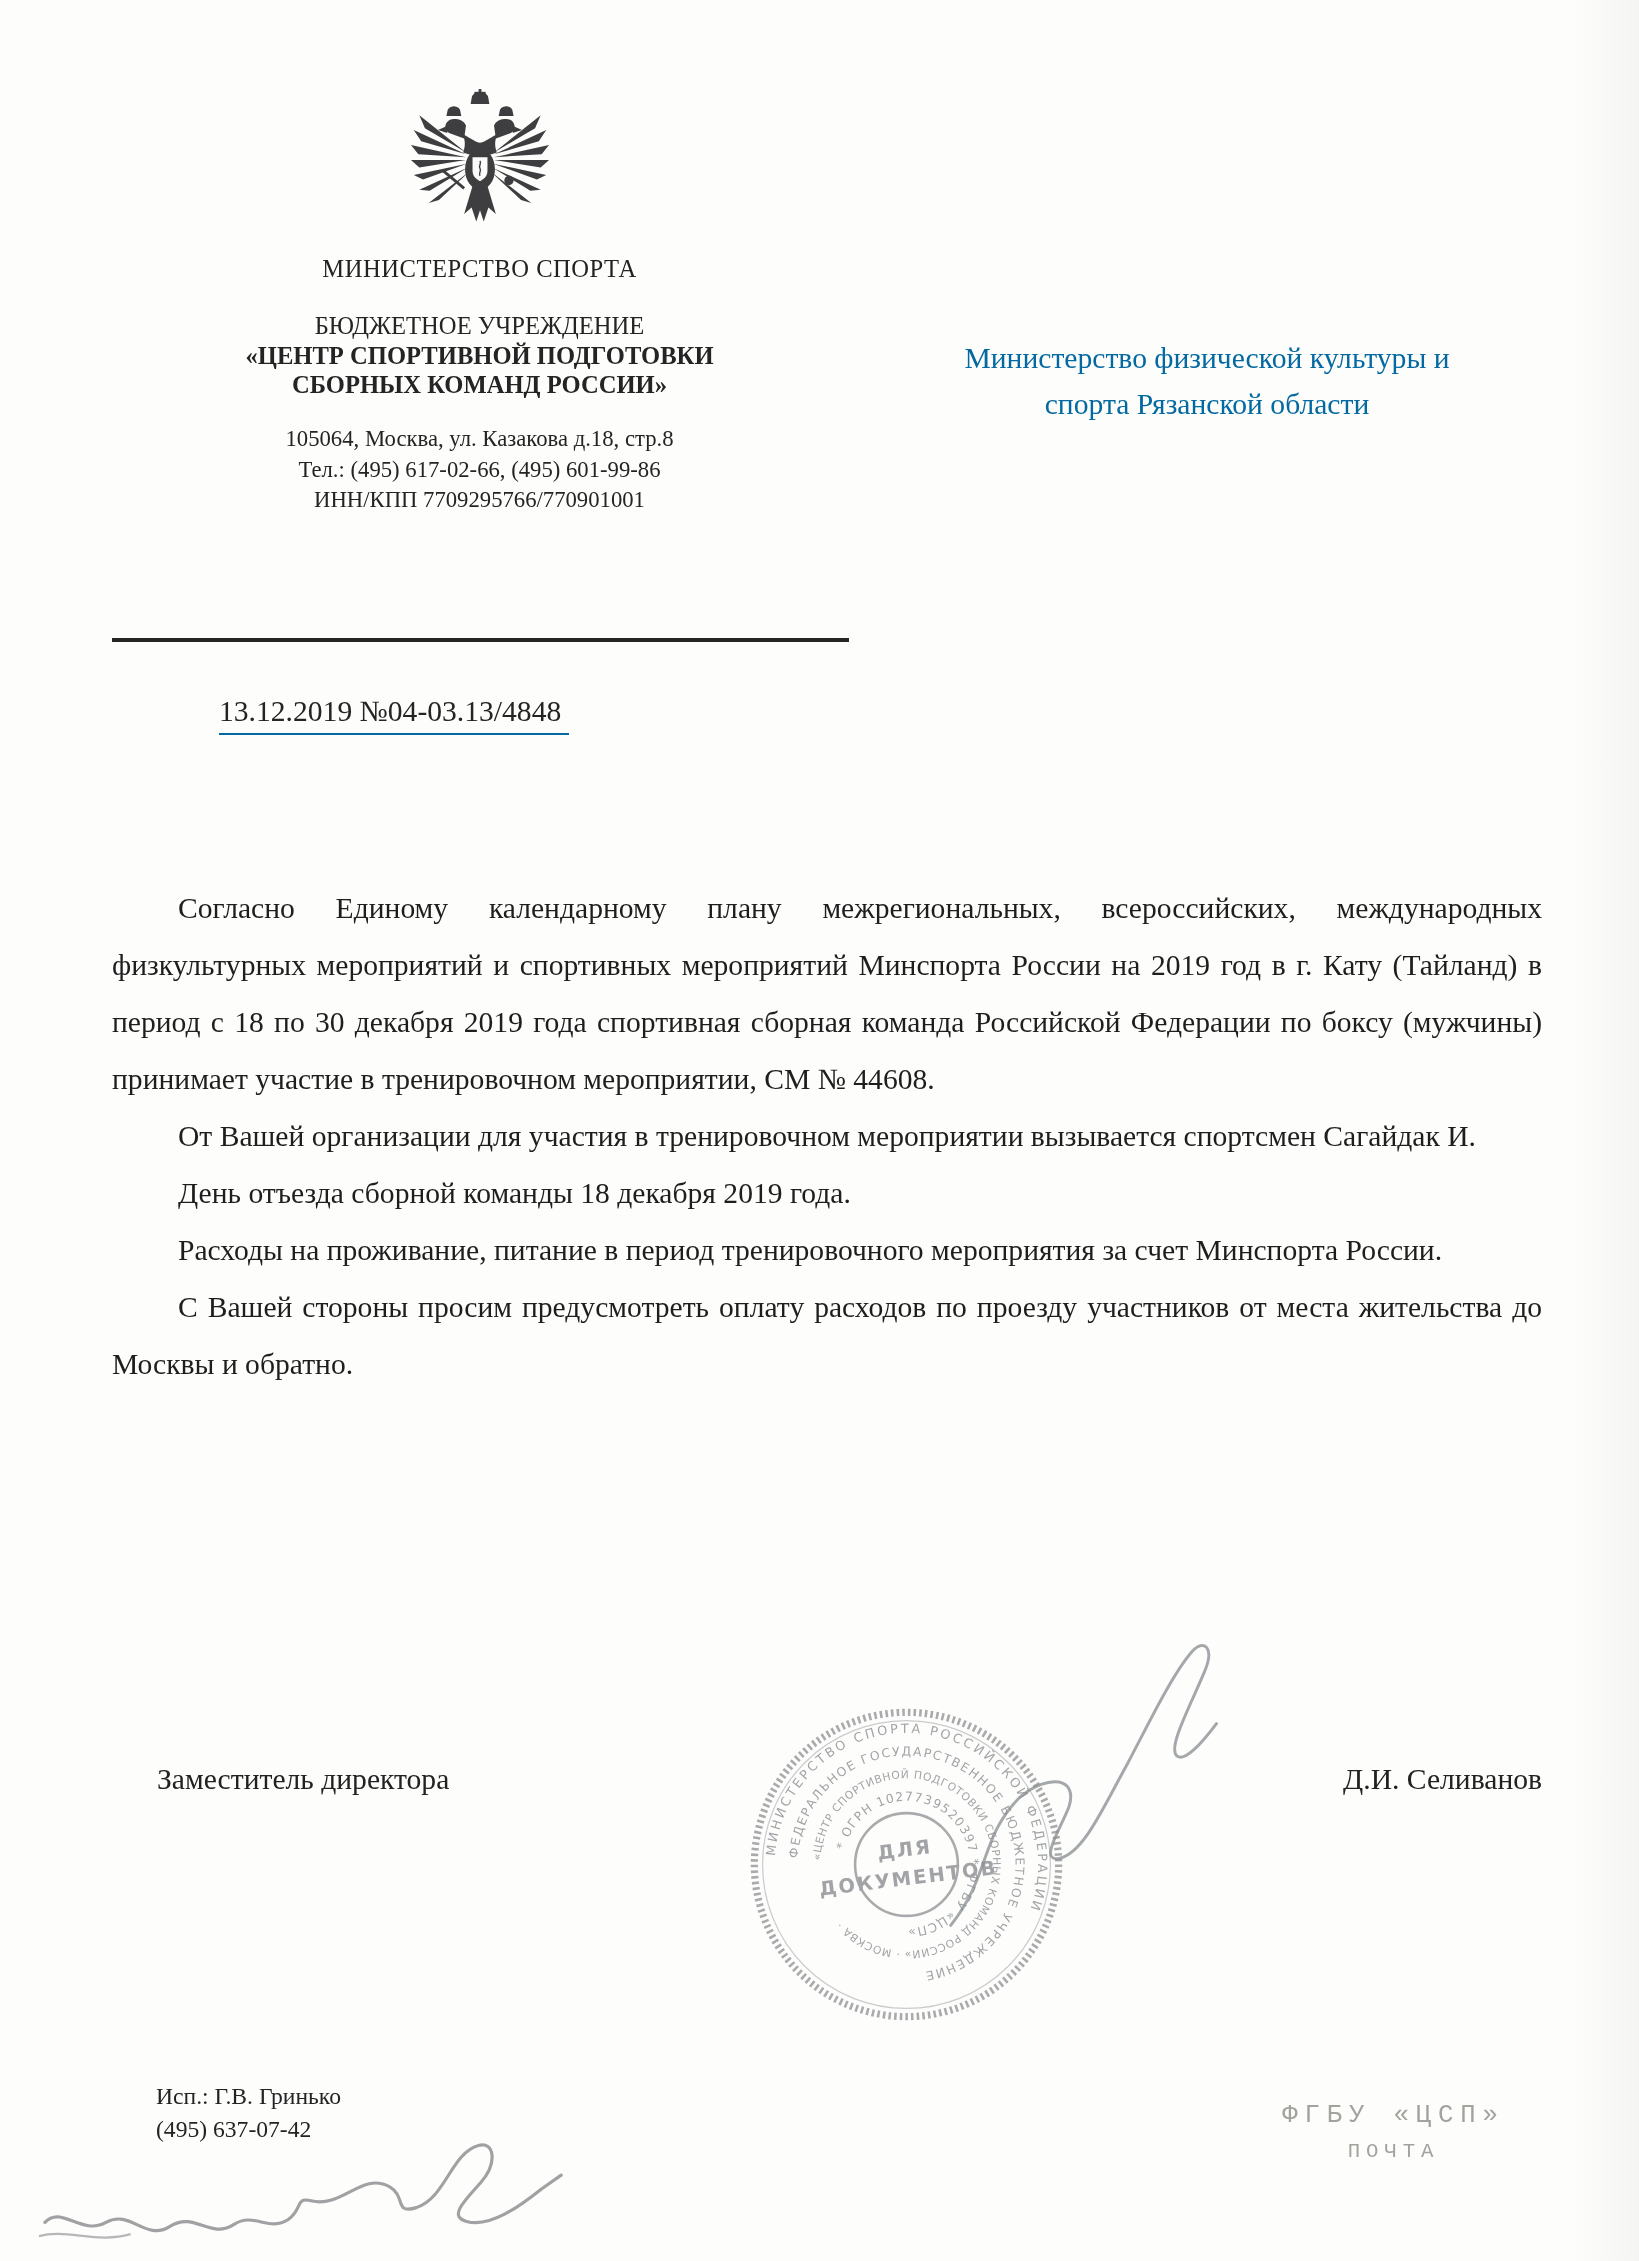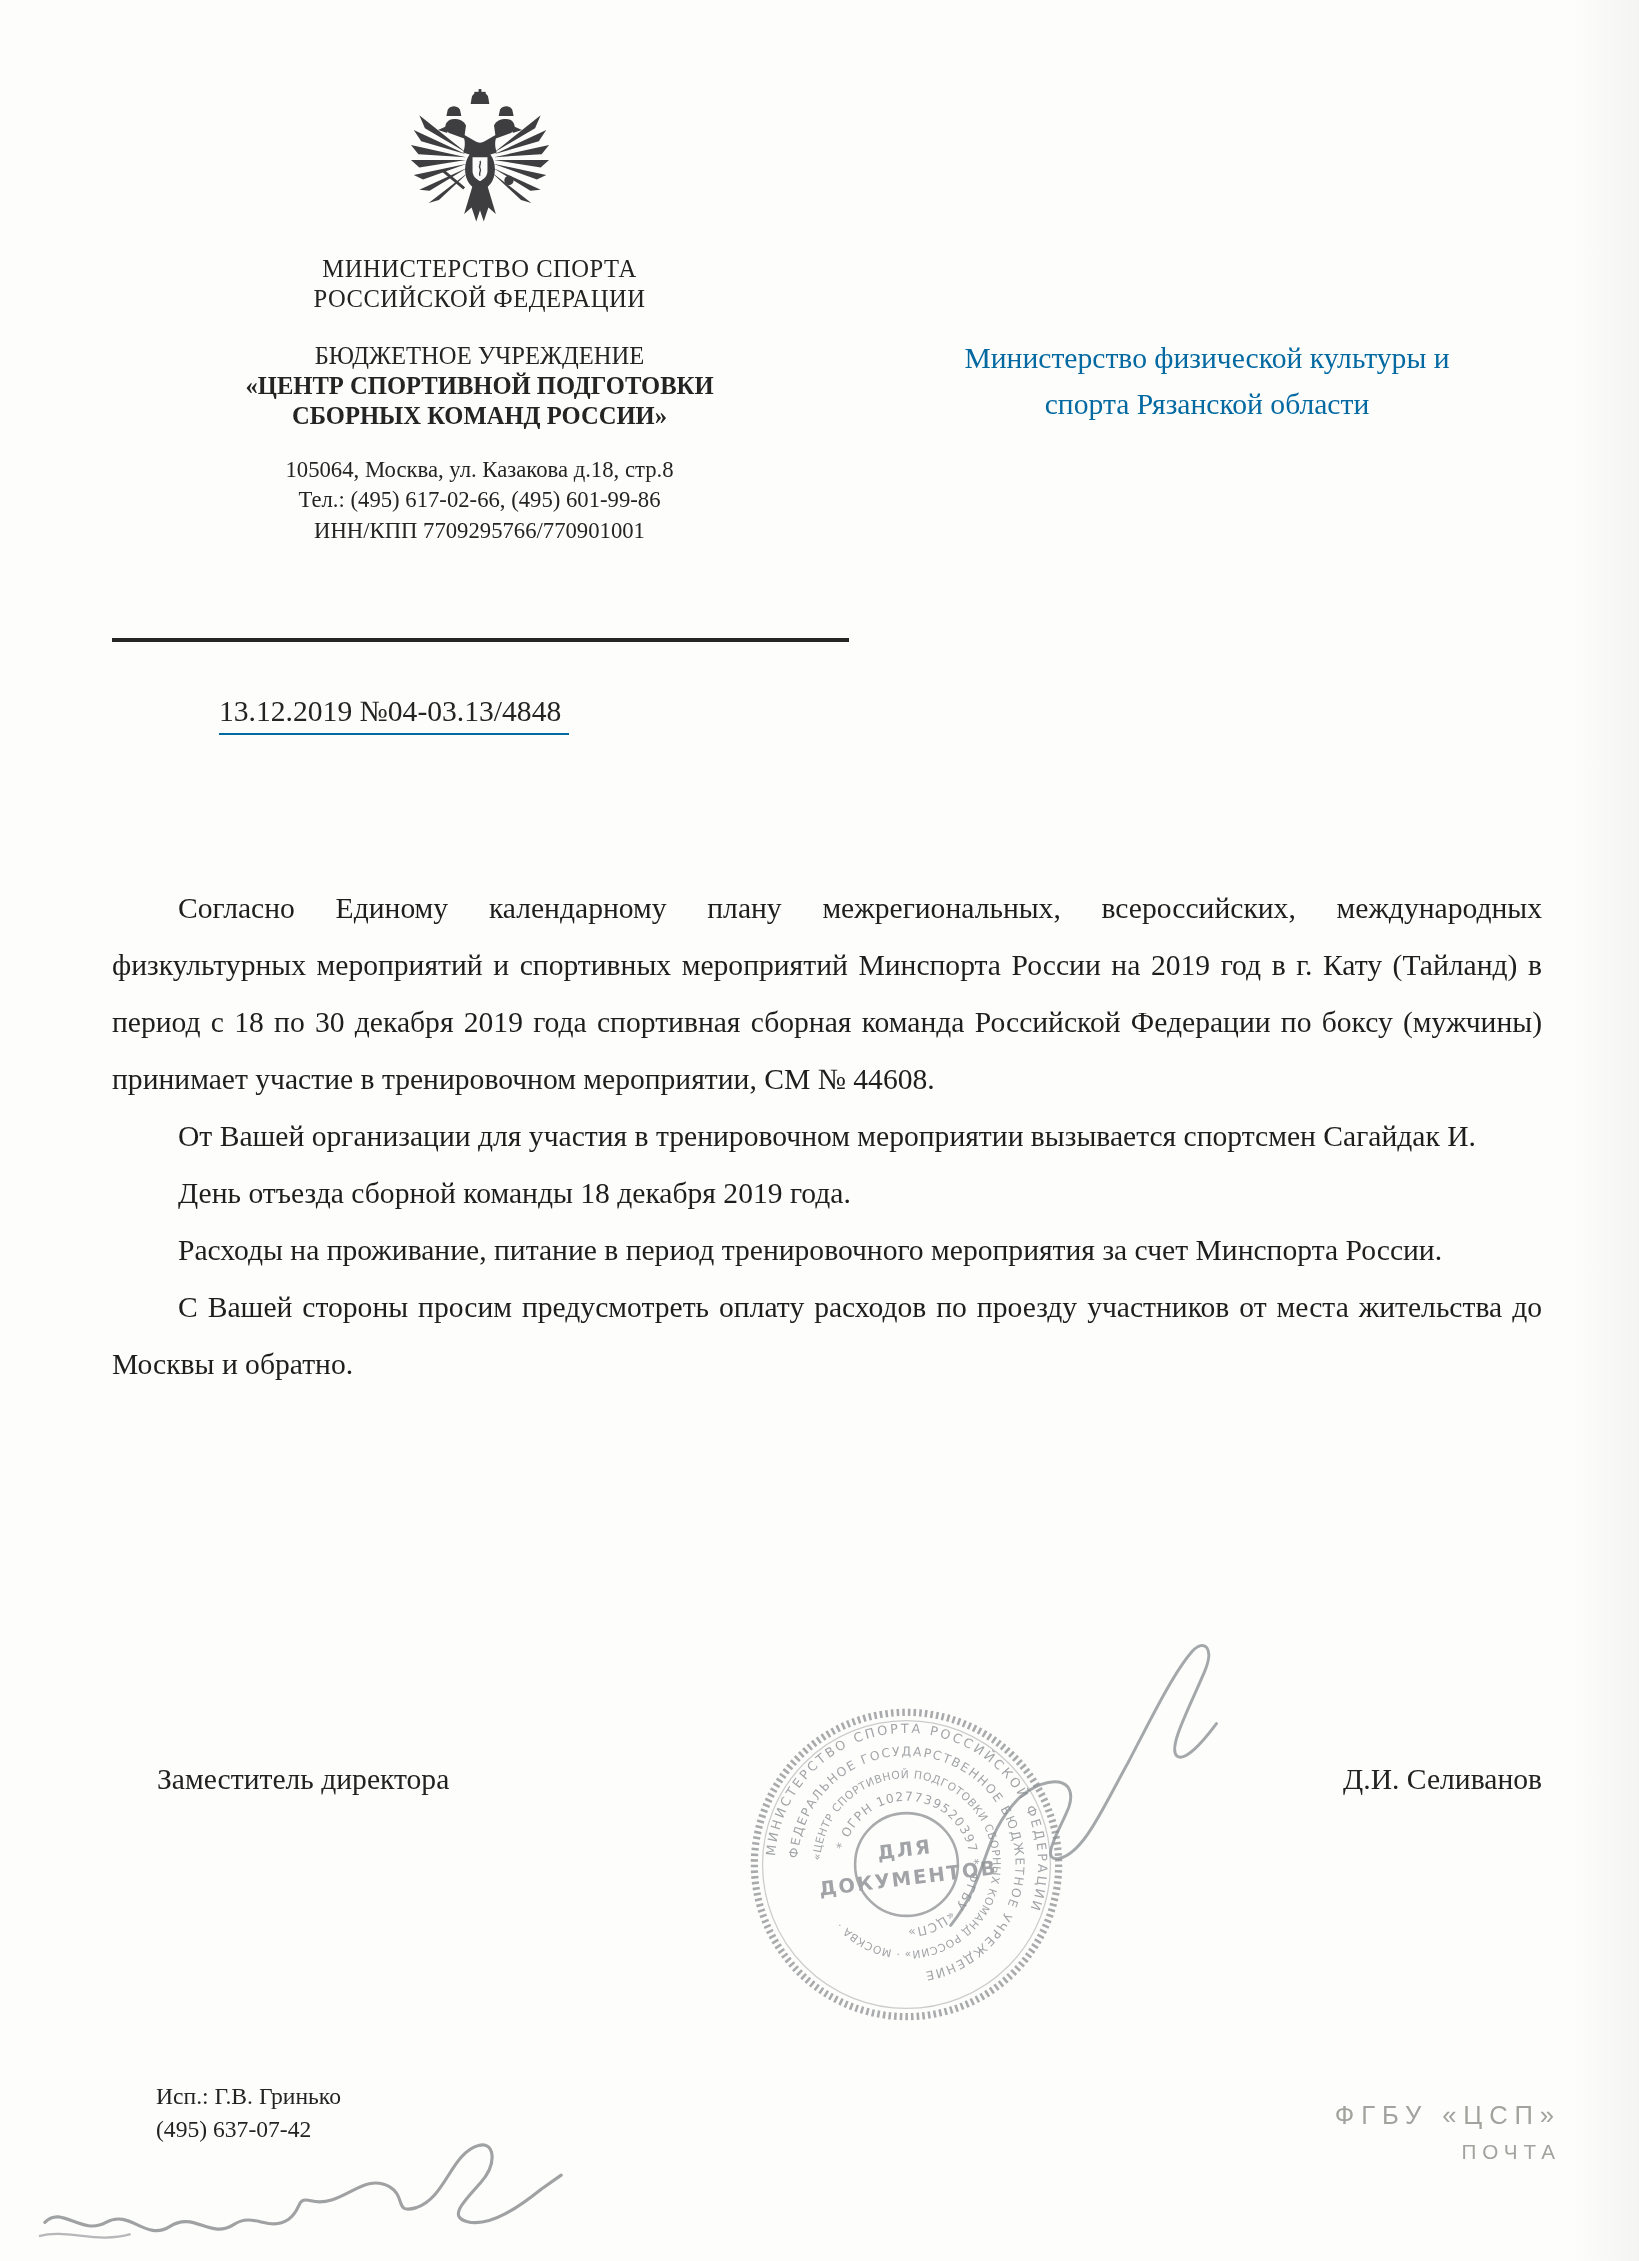--- a/index.html
+++ b/index.html
@@ -59,22 +59,22 @@
   .sig-row .pos{padding-left:45px;}
   
   .stamp{position:absolute;left:742px;top:1700px;opacity:.82;}
   .flourish{position:absolute;left:931px;top:1630px;}
   
   .exec{
     position:absolute;left:156px;top:2080px;
     font-size:23.6px;line-height:33px;color:#232323;
   }
   .mail-stamp{
-    position:absolute;left:1226px;top:2101px;width:335px;text-align:right;
-    font-family:Liberation Sans, sans-serif;color:#a3a39e;
+    position:absolute;left:1226px;top:2101px;width:335px;text-align:center;
+    font-family:Liberation Mono, monospace;color:#a3a39e;
   }
   .mail-stamp .l1{font-size:25.6px;letter-spacing:6.9px;}
   .mail-stamp .l2{font-size:20.7px;letter-spacing:5.9px;margin-top:9.9px;}
   .squiggle{position:absolute;left:37px;top:2106px;}
 </style>
 </head>
 <body>
 
 <div class="scan-edge"></div>
 
@@ -109,21 +109,20 @@
       <path d="M67,106 L58,136 L66,129 L71,144 L75,132 L79,144 L84,129 L92,136 L83,106 Z"></path>
       <rect x="36" y="88" width="30" height="3" transform="rotate(40 36 88)"></rect>
       <circle cx="106" cy="100" r="5"></circle>
     </g>
     <path d="M66,74 h18 v16 c0,8 -9,12 -9,12 c0,0 -9,-4 -9,-12 Z" fill="#fbfbfb" stroke="#3e3e40" stroke-width="2"></path>
     <path d="M75,79 c2,3 -2,5 0,8 c2,3 -2,5 0,8" fill="none" stroke="#3e3e40" stroke-width="1.5"></path>
   </svg>
 
   <div class="ministry">
     <div>МИНИСТЕРСТВО  СПОРТА</div>
-    <div>РОССИЙСКОЙ ФЕДЕРАЦИИ</div>
   </div>
 
   <div class="org">
     <div>БЮДЖЕТНОЕ УЧРЕЖДЕНИЕ</div>
     <div class="b">«ЦЕНТР СПОРТИВНОЙ ПОДГОТОВКИ</div>
     <div class="b">СБОРНЫХ КОМАНД РОССИИ»</div>
   </div>
 
   <div class="addr">
     <div>105064, Москва, ул. Казакова д.18, стр.8</div>

